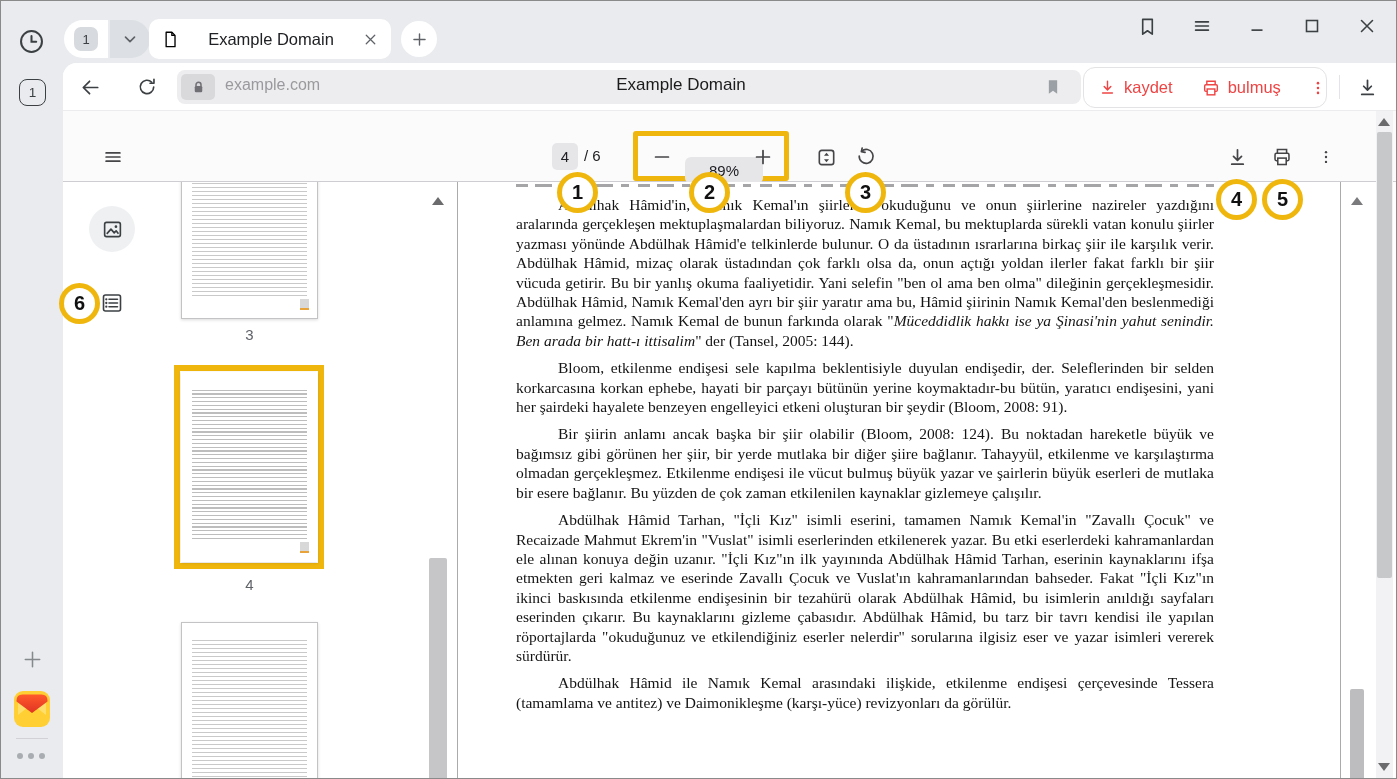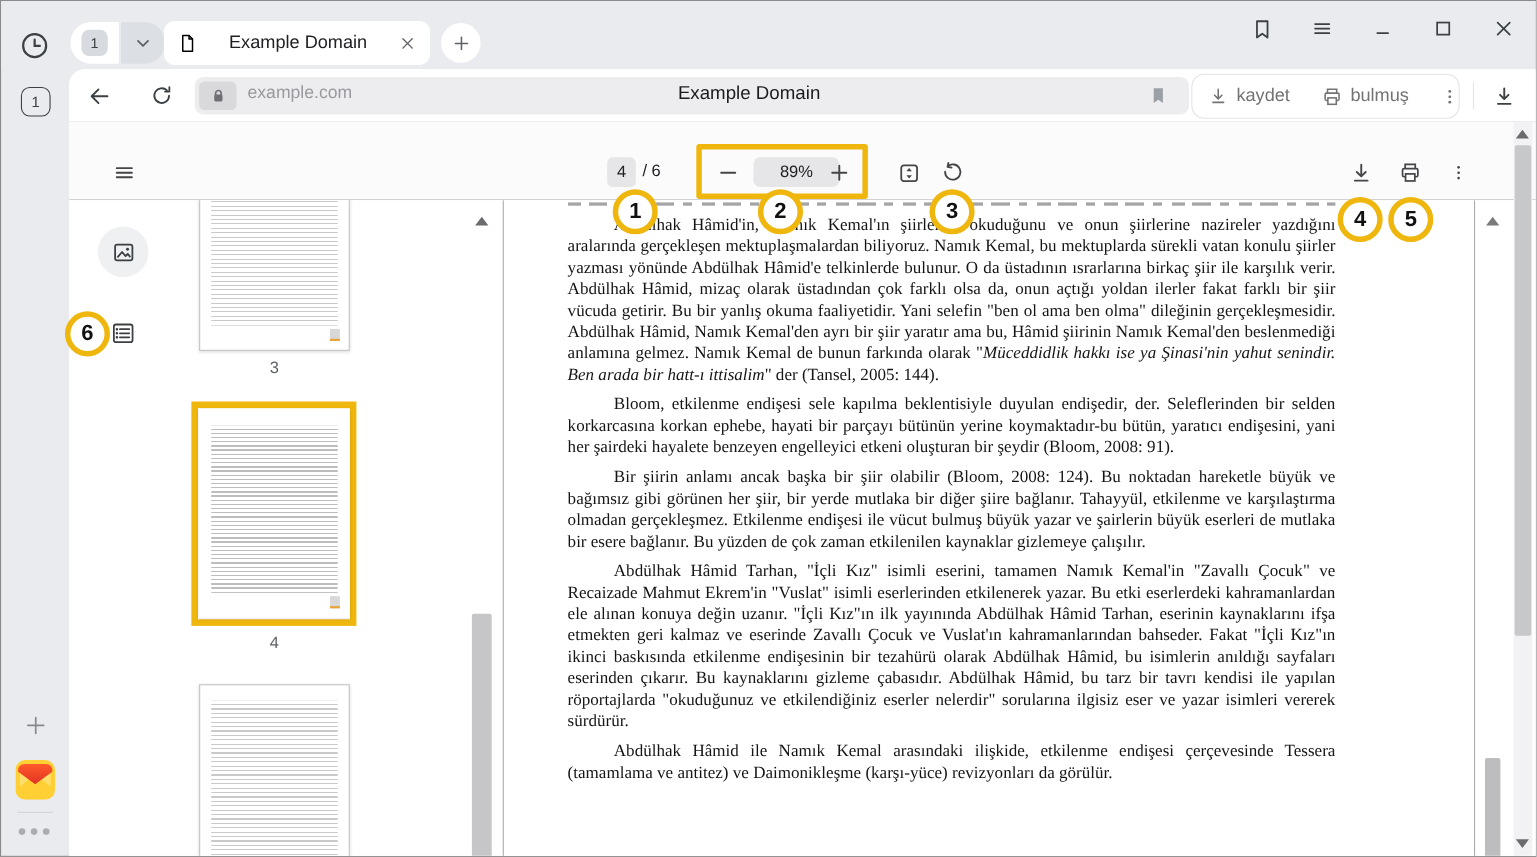--- a/index.html
+++ b/index.html
@@ -37,36 +37,36 @@
             border-top-left-radius:14px; background:#fff; }
   .nav-ic { top:75px; width:22px; height:22px; color:#3c4043; }
   .addr-pill { left:176px; top:69px; width:904px; height:34px; background:#ededef; border-radius:8px; }
   .lock-chip { left:180px; top:73px; width:34px; height:26px; background:#d9d9dc; border-radius:5px;
                color:#6f6f74; }
   .url { left:224px; top:75px; font-size:16px; color:#9a9a9e; }
   .page-title { left:480px; top:74px; width:400px; text-align:center; font-size:17px; color:#1b1b1b; }
   .bm-filled { left:1042px; top:76px; width:20px; height:20px; color:#9aa0a6; }
   .actions-pill { left:1082px; top:66px; width:244px; height:41px; background:#fff;
                   border:1px solid #e3e3e6; border-radius:12px; display:flex; align-items:center; }
-  .act-btn { display:flex; align-items:center; gap:7px; font-size:16.5px; color:#737373; padding:0 14px; height:100%; }
+  .act-btn { display:flex; align-items:center; gap:7px; font-size:16.5px; color:#ef4444; padding:0 14px; height:100%; }
   .act-div { width:1px; height:22px; background:#e4e4e7; }
   .nav-sep { left:1338px; top:74px; width:1px; height:24px; background:#e4e4e7; }
   .dl-side { left:1354px; top:74px; width:24px; height:24px; color:#3c4043; }
 
   
   .pdfbar { left:62px; top:110px; width:1335px; height:71px; background:#fbfbfc;
             border-bottom:1px solid #cdcdd2; }
   .pdf-ic { width:24px; height:24px; color:#454548; }
   .filename { left:146px; top:146px; font-size:15px; font-weight:600; color:#1f1f1f; width:386px;
               white-space:nowrap; overflow:hidden; }
   .chip { background:#e6e6e9; border-radius:5px; display:flex; align-items:center; justify-content:center;
           font-size:15px; color:#202124; }
   .page-chip { left:551px; top:142px; width:26px; height:27px; }
   .page-total { left:583px; top:146px; font-size:15px; color:#202124; }
-  .zoom-pill { left:684px; top:142px; width:78px; height:27px; border-radius:6px; }
+  .zoom-pill { left:684px; top:156px; width:78px; height:27px; border-radius:6px; }
   .hl-rect { border:5px solid var(--hl); border-radius:3px; }
   .hl-zoom { left:632px; top:130px; width:156px; height:50px; }
 
   
   .ann { width:41px; height:41px; border-radius:50%; border:5px solid var(--hl); background:#fff;
          display:flex; align-items:center; justify-content:center;
          font-weight:bold; font-size:20px; color:#111; z-index:40; }
 
   
   .pdfbody { left:62px; top:181px; width:1335px; height:598px; background:#fff; overflow:hidden; }

